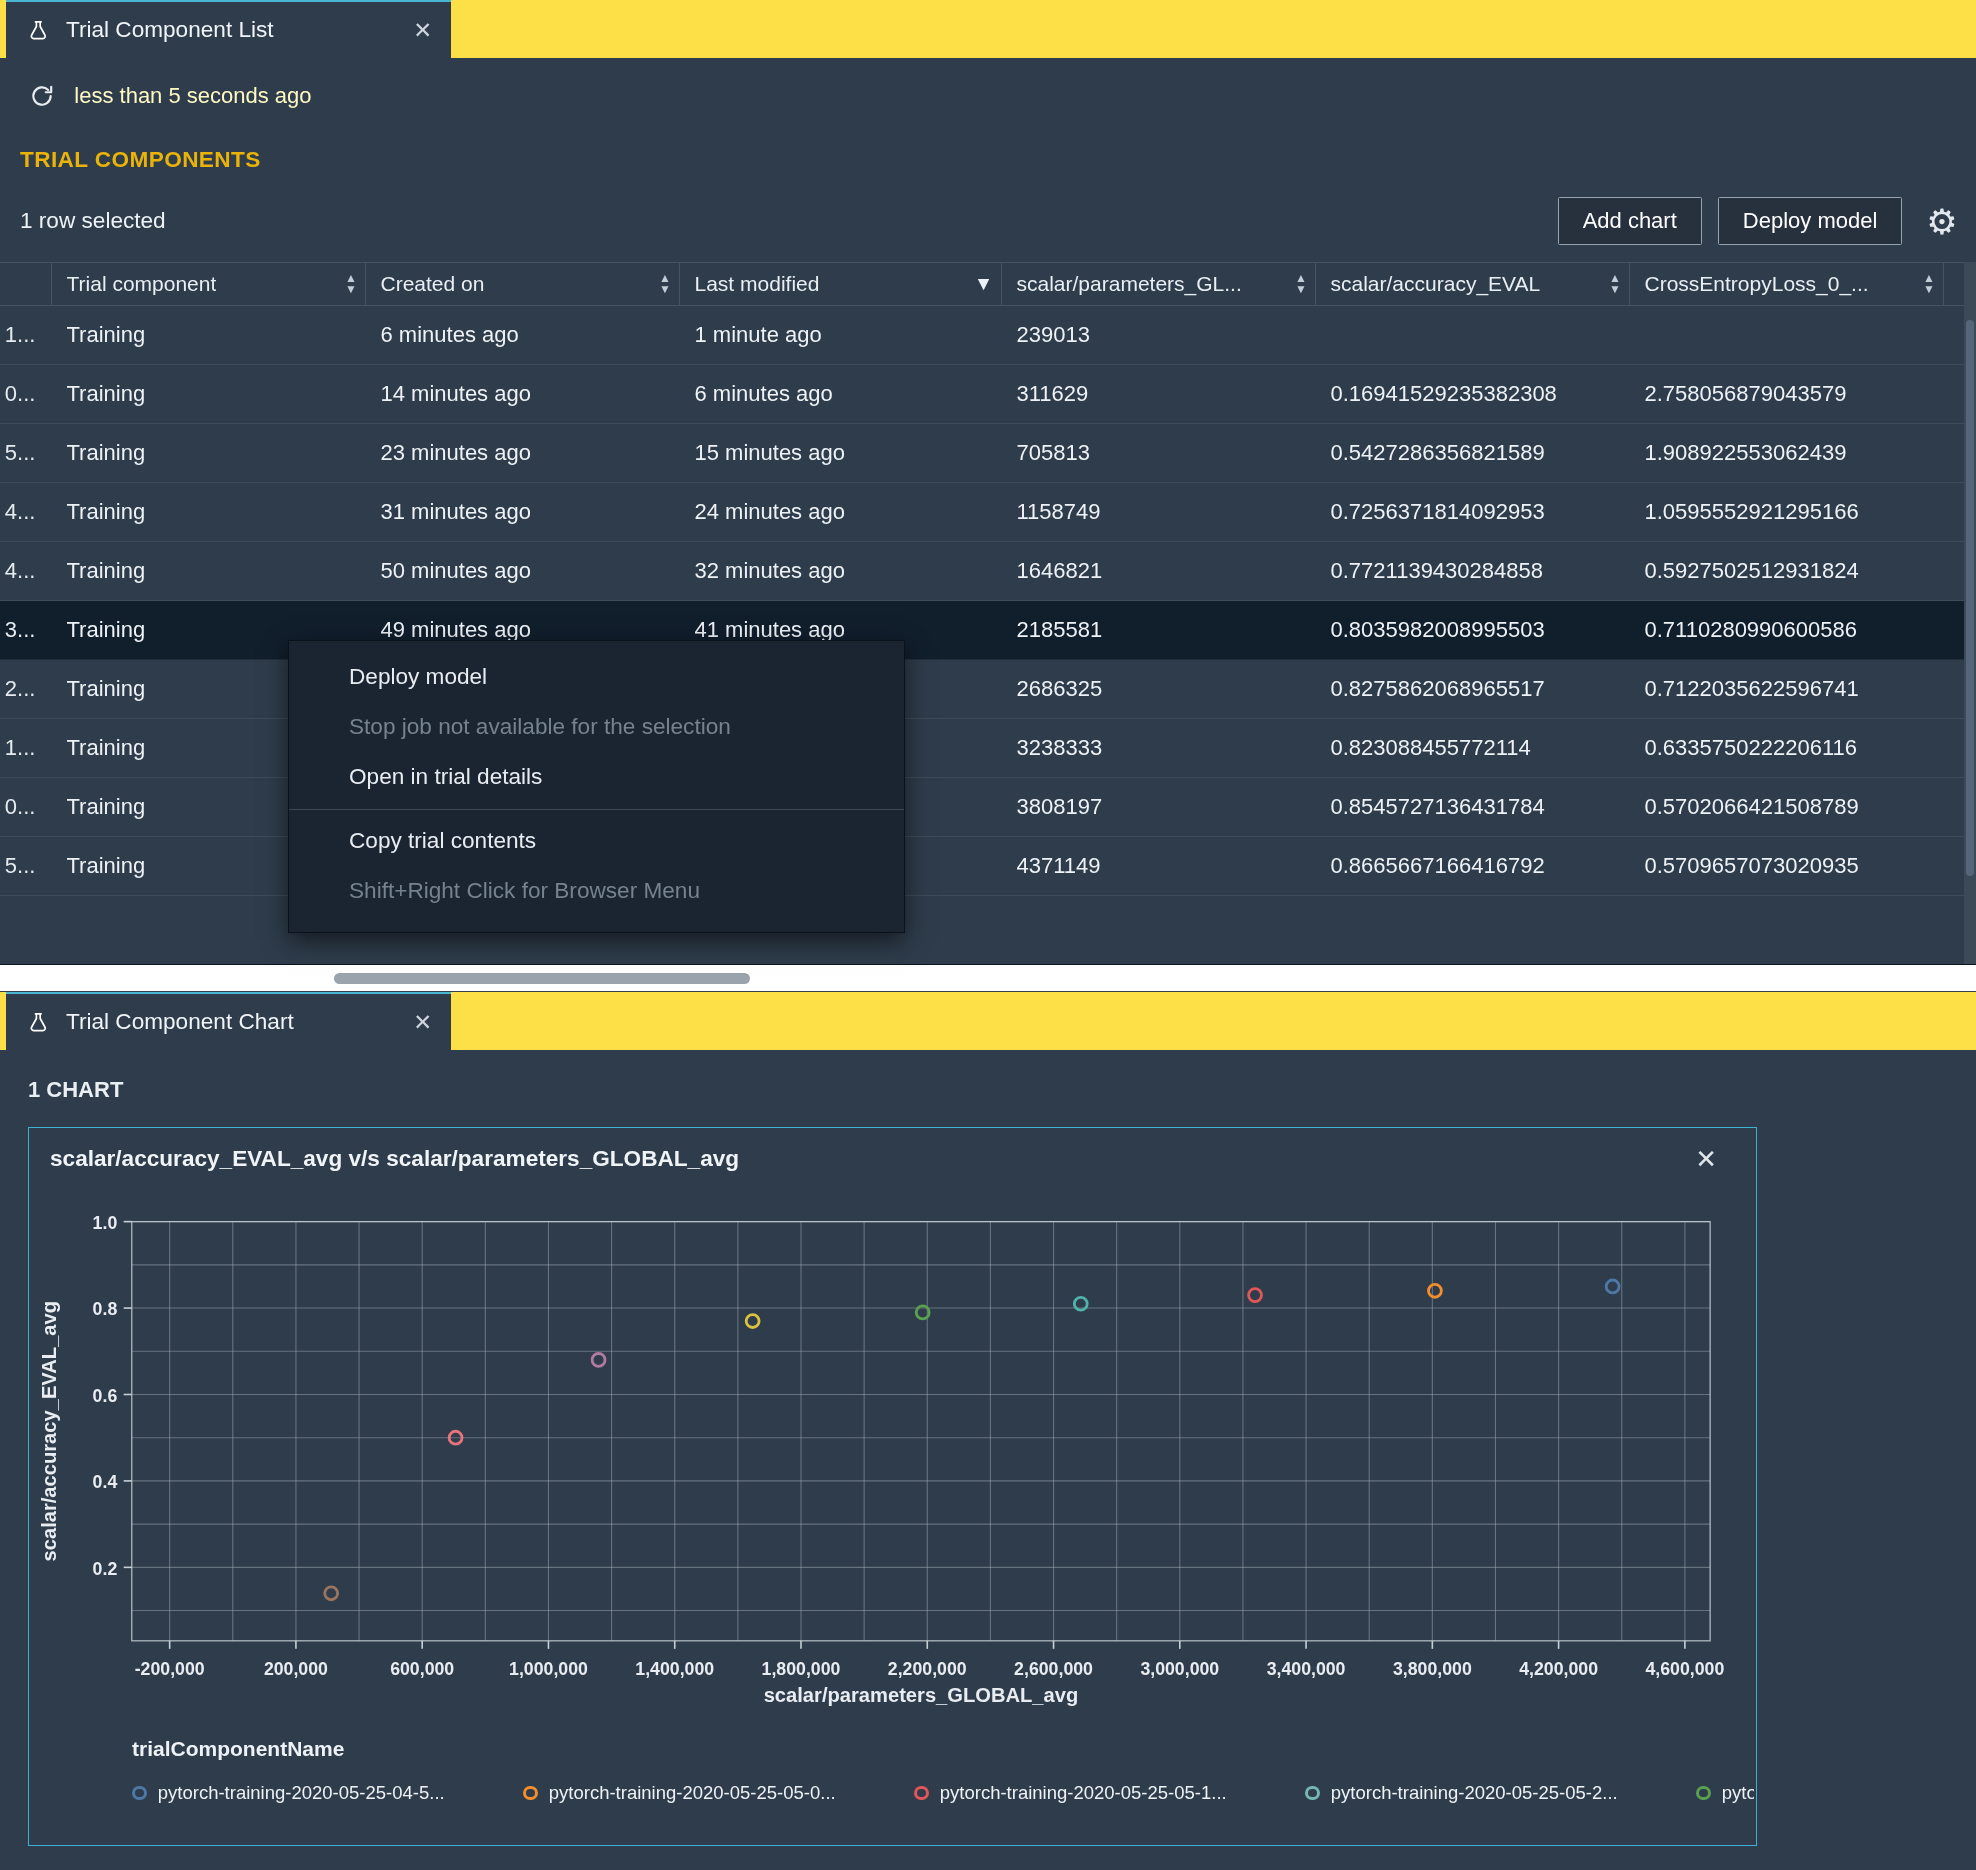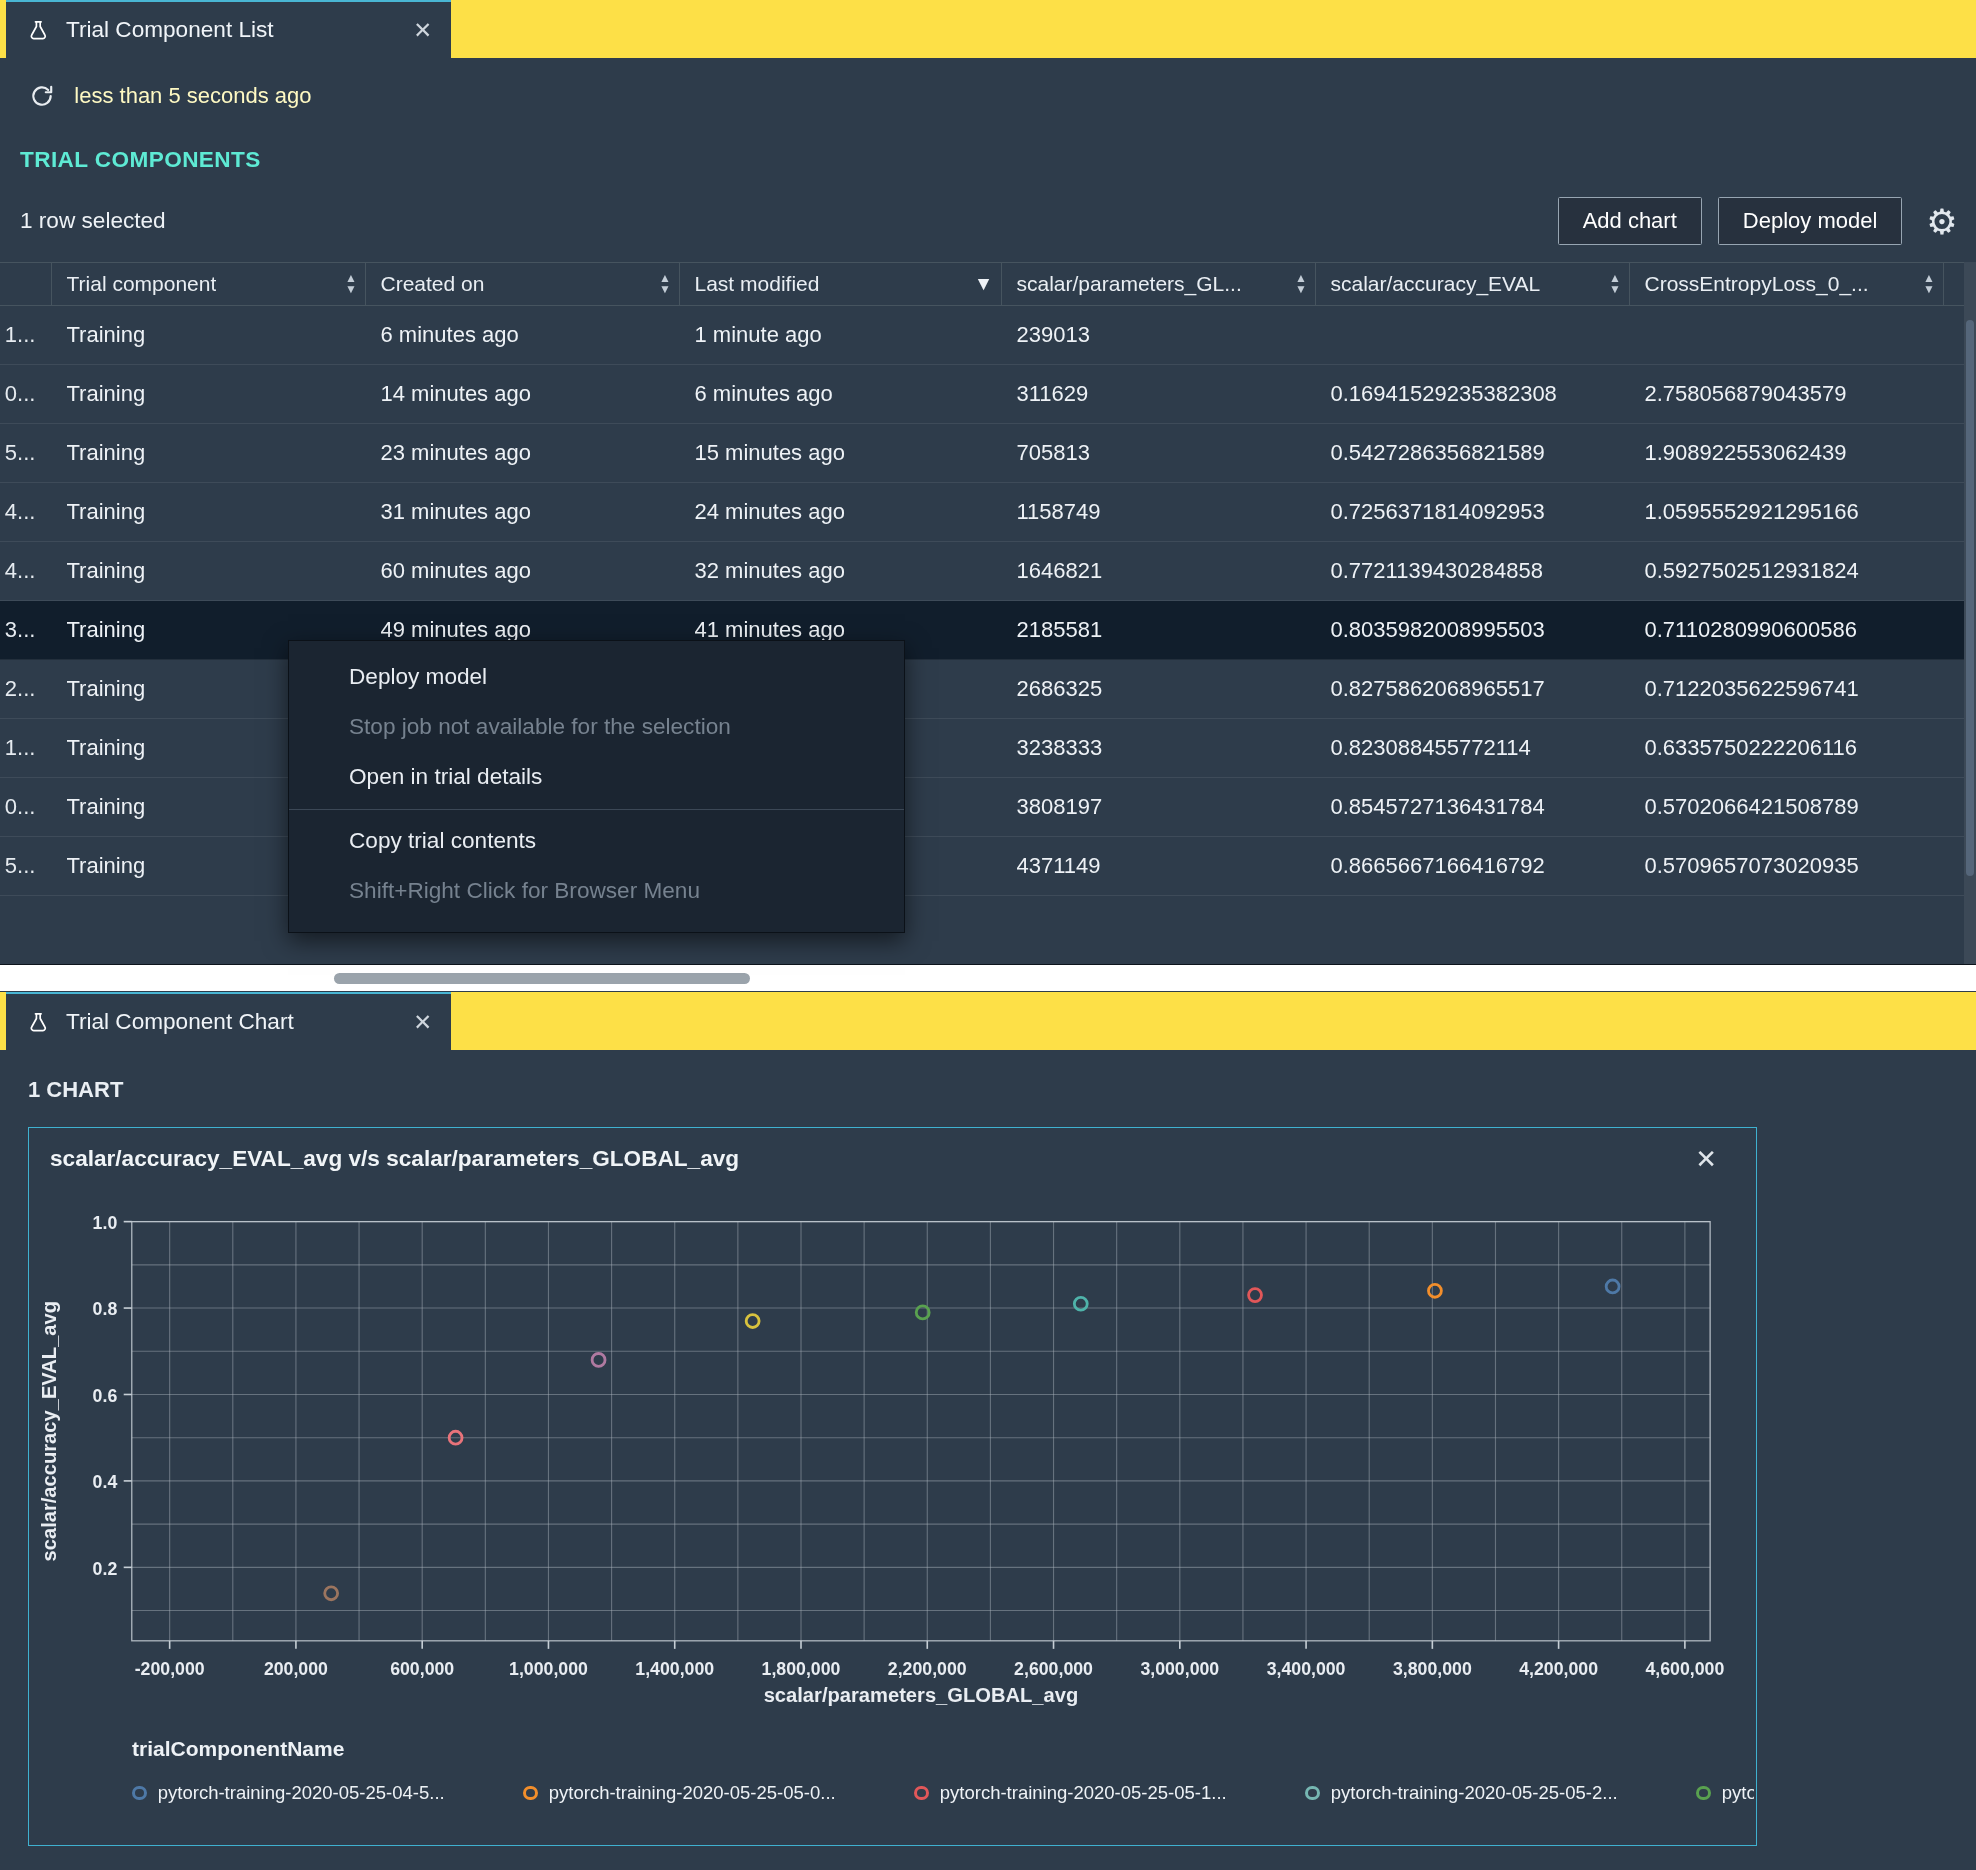--- a/index.html
+++ b/index.html
@@ -15,21 +15,21 @@
   .tabbar { position:absolute; left:0; top:0; width:100%; height:58px; background:#fde047; }
   .tab { position:absolute; left:6.4px; top:0; width:445px; height:58px; background:#2e3c4b;
          border-top:2.4px solid #49b6d4; display:flex; align-items:center; }
   .tab-flask { margin-left:21px; width:22.6px; height:22.6px; display:inline-flex; }
   .tab-title { margin-left:16px; font-size:22.6px; color:#f0f4f8; }
   .tab-close { margin-left:auto; margin-right:19.3px; font-size:22.6px; color:#cfd6dd; cursor:pointer; }
 
   
   .refresh-row { position:absolute; left:29px; top:77px; height:37px; display:flex; align-items:center; gap:19.3px; font-size:22px; color:#fef9c3; }
   .refresh-icon { width:26px; height:26px; display:inline-flex; cursor:pointer; }
-  .section-title { position:absolute; left:20px; top:147px; font-size:22.6px; font-weight:bold; letter-spacing:0.4px; color:#5eead4; }
+  .section-title { position:absolute; left:20px; top:147px; font-size:22.6px; font-weight:bold; letter-spacing:0.4px; color:#eab308; }
   .action-row { position:absolute; left:20px; right:19.3px; top:192px; height:58px; display:flex; align-items:center; justify-content:space-between; }
   .selection-text { font-size:22.6px; color:#eef2f6; }
   .actions { display:flex; align-items:center; gap:16px; }
   .btn { background:#27313e; border:0.8px solid #97a5b2; color:#ffffff; border-radius:1.6px; height:48px; font-size:22px; padding:0 24px; font-family:"Liberation Sans",sans-serif; cursor:pointer; }
   .gear { font-size:35px; color:#e2e8ee; line-height:1; margin-left:8px; cursor:pointer; }
 
   
   .table { position:absolute; left:0; top:262px; width:1964px; }
   .thead { display:flex; height:44px; border-top:0.8px solid #46545f; border-bottom:0.8px solid #46545f; }
   .hcell { display:flex; align-items:center; padding:0 8px 0 14.5px; border-right:0.8px solid #46545f;
@@ -208,21 +208,21 @@
             <div class="tcell c2">31 minutes ago</div>
             <div class="tcell c3">24 minutes ago</div>
             <div class="tcell c4">1158749</div>
             <div class="tcell c5">0.7256371814092953</div>
             <div class="tcell c6">1.0595552921295166</div>
             <div class="tcell c7"></div>
           </div>
           <div class="trow">
             <div class="tcell c0">4...</div>
             <div class="tcell c1">Training</div>
-            <div class="tcell c2">60 minutes ago</div>
+            <div class="tcell c2">50 minutes ago</div>
             <div class="tcell c3">32 minutes ago</div>
             <div class="tcell c4">1646821</div>
             <div class="tcell c5">0.7721139430284858</div>
             <div class="tcell c6">0.5927502512931824</div>
             <div class="tcell c7"></div>
           </div>
           <div class="trow selected">
             <div class="tcell c0">3...</div>
             <div class="tcell c1">Training</div>
             <div class="tcell c2">49 minutes ago</div>

